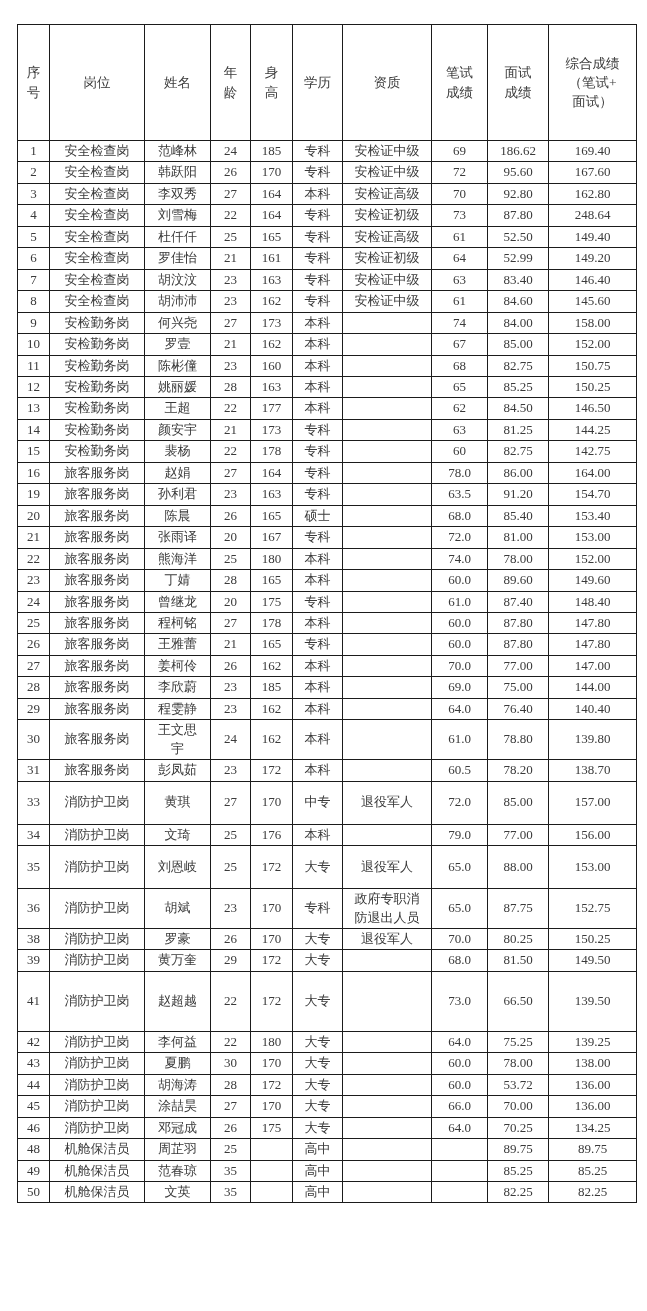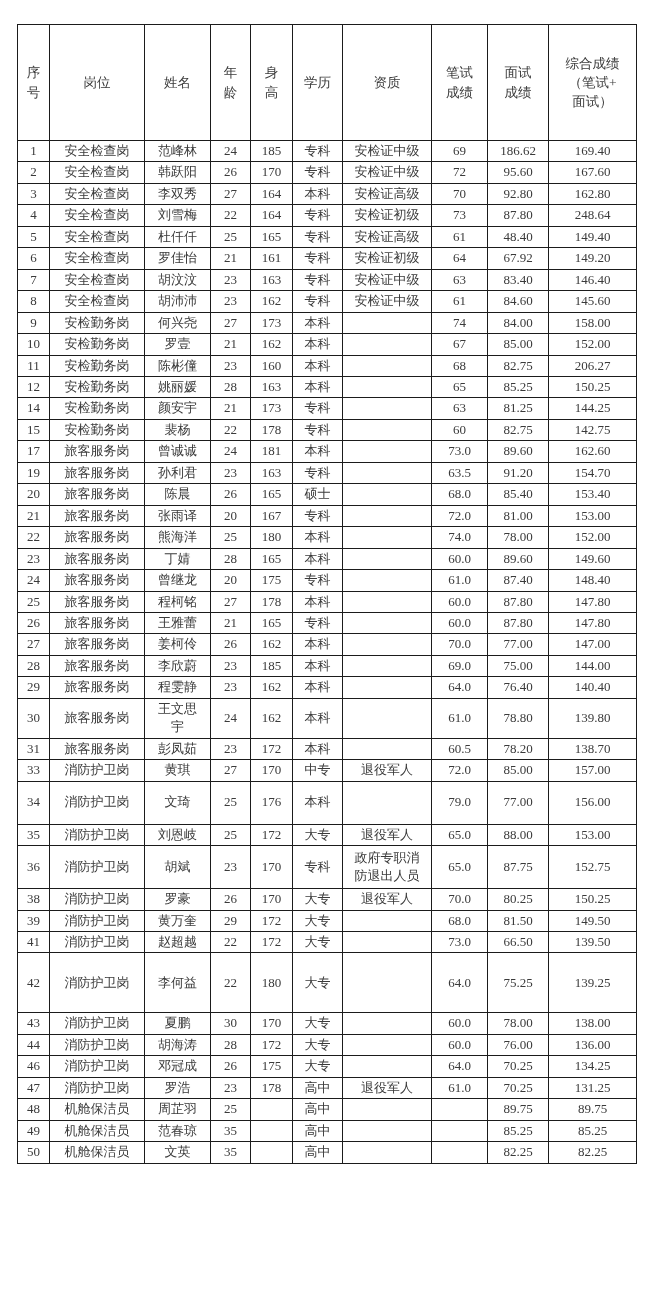--- a/index.html
+++ b/index.html
@@ -151,33 +151,33 @@
         </tr>
         <tr>
           <td>5</td>
           <td>安全检查岗</td>
           <td>杜仟仟</td>
           <td>25</td>
           <td>165</td>
           <td>专科</td>
           <td>安检证高级</td>
           <td>61</td>
-          <td>48.40</td>
+          <td>52.50</td>
           <td>149.40</td>
         </tr>
         <tr>
           <td>6</td>
           <td>安全检查岗</td>
           <td>罗佳怡</td>
           <td>21</td>
           <td>161</td>
           <td>专科</td>
           <td>安检证初级</td>
           <td>64</td>
-          <td>67.92</td>
+          <td>52.99</td>
           <td>149.20</td>
         </tr>
         <tr>
           <td>7</td>
           <td>安全检查岗</td>
           <td>胡汶汶</td>
           <td>23</td>
           <td>163</td>
           <td>专科</td>
           <td>安检证中级</td>
@@ -224,35 +224,47 @@
         <tr>
           <td>11</td>
           <td>安检勤务岗</td>
           <td>陈彬僮</td>
           <td>23</td>
           <td>160</td>
           <td>本科</td>
           <td></td>
           <td>68</td>
           <td>82.75</td>
-          <td>206.27</td>
+          <td>150.75</td>
         </tr>
         <tr>
           <td>12</td>
           <td>安检勤务岗</td>
           <td>姚丽媛</td>
           <td>28</td>
           <td>163</td>
           <td>本科</td>
           <td></td>
           <td>65</td>
           <td>85.25</td>
           <td>150.25</td>
         </tr>
         <tr>
+          <td>13</td>
+          <td>安检勤务岗</td>
+          <td>王超</td>
+          <td>22</td>
+          <td>177</td>
+          <td>本科</td>
+          <td></td>
+          <td>62</td>
+          <td>84.50</td>
+          <td>146.50</td>
+        </tr>
+        <tr>
           <td>14</td>
           <td>安检勤务岗</td>
           <td>颜安宇</td>
           <td>21</td>
           <td>173</td>
           <td>专科</td>
           <td></td>
           <td>63</td>
           <td>81.25</td>
           <td>144.25</td>
@@ -263,30 +275,30 @@
           <td>裴杨</td>
           <td>22</td>
           <td>178</td>
           <td>专科</td>
           <td></td>
           <td>60</td>
           <td>82.75</td>
           <td>142.75</td>
         </tr>
         <tr>
-          <td>17</td>
-          <td>旅客服务岗</td>
-          <td>曾诚诚</td>
-          <td>24</td>
-          <td>181</td>
-          <td>本科</td>
-          <td></td>
-          <td>73.0</td>
-          <td>89.60</td>
-          <td>162.60</td>
+          <td>16</td>
+          <td>旅客服务岗</td>
+          <td>赵娟</td>
+          <td>27</td>
+          <td>164</td>
+          <td>专科</td>
+          <td></td>
+          <td>78.0</td>
+          <td>86.00</td>
+          <td>164.00</td>
         </tr>
         <tr>
           <td>19</td>
           <td>旅客服务岗</td>
           <td>孙利君</td>
           <td>23</td>
           <td>163</td>
           <td>专科</td>
           <td></td>
           <td>63.5</td>
@@ -549,46 +561,46 @@
         </tr>
         <tr>
           <td>44</td>
           <td>消防护卫岗</td>
           <td>胡海涛</td>
           <td>28</td>
           <td>172</td>
           <td>大专</td>
           <td></td>
           <td>60.0</td>
-          <td>76.00</td>
+          <td>53.72</td>
+          <td>136.00</td>
+        </tr>
+        <tr>
+          <td>45</td>
+          <td>消防护卫岗</td>
+          <td>涂喆昊</td>
+          <td>27</td>
+          <td>170</td>
+          <td>大专</td>
+          <td></td>
+          <td>66.0</td>
+          <td>70.00</td>
           <td>136.00</td>
         </tr>
         <tr>
           <td>46</td>
           <td>消防护卫岗</td>
           <td>邓冠成</td>
           <td>26</td>
           <td>175</td>
           <td>大专</td>
           <td></td>
           <td>64.0</td>
           <td>70.25</td>
           <td>134.25</td>
-        </tr>
-        <tr>
-          <td>47</td>
-          <td>消防护卫岗</td>
-          <td>罗浩</td>
-          <td>23</td>
-          <td>178</td>
-          <td>高中</td>
-          <td>退役军人</td>
-          <td>61.0</td>
-          <td>70.25</td>
-          <td>131.25</td>
         </tr>
         <tr>
           <td>48</td>
           <td>机舱保洁员</td>
           <td>周芷羽</td>
           <td>25</td>
           <td></td>
           <td>高中</td>
           <td></td>
           <td></td>

